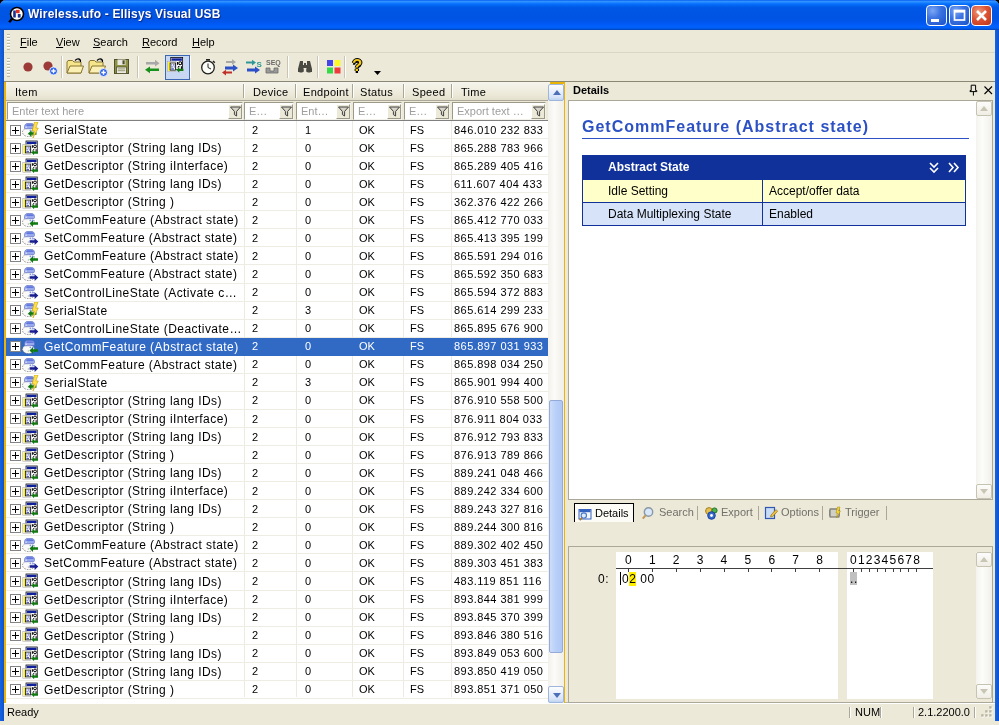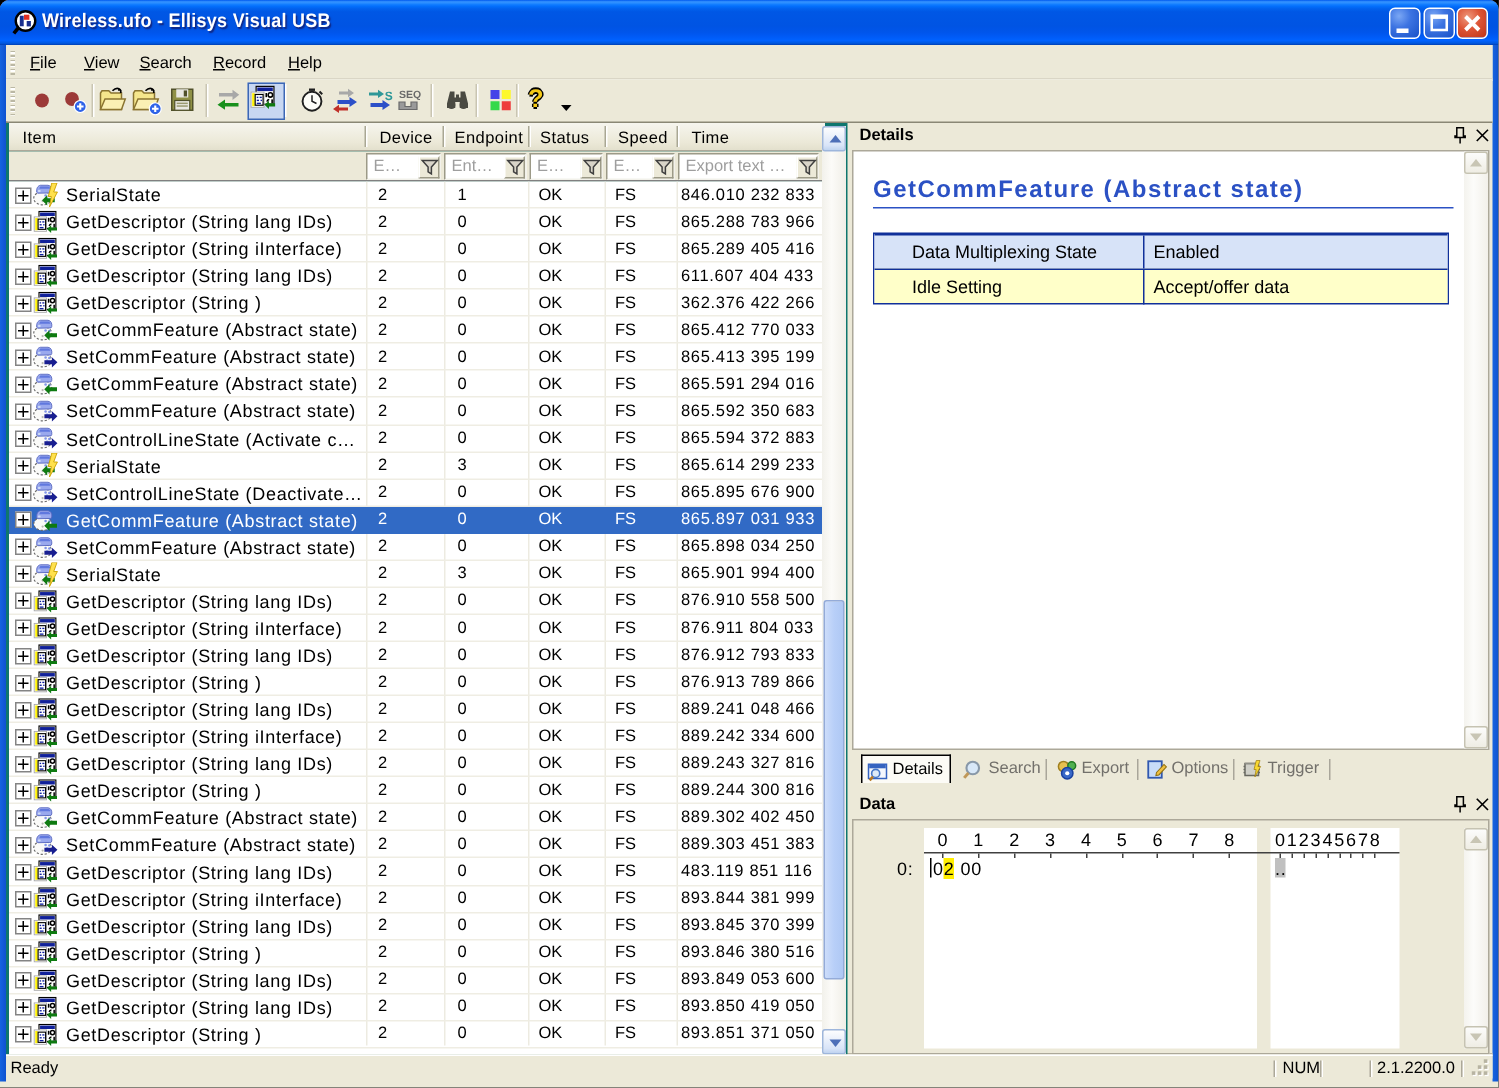--- a/index.html
+++ b/index.html
@@ -28,21 +28,21 @@
 #menubar{position:absolute;left:4px;top:30px;width:991px;height:23px;background:#ECE9D8}
 .grip{position:absolute;width:3px;background:repeating-linear-gradient(180deg,#BBB8A4 0,#BBB8A4 1px,#fff 1px,#fff 2px,#ECE9D8 2px,#ECE9D8 3px)}
 .menuitem{position:absolute;top:4px;height:16px;line-height:16px}
 .menuitem u{text-decoration:underline}
 #toolbar{position:absolute;left:4px;top:53px;width:991px;height:29px;background:#ECE9D8}
 .tsep{position:absolute;top:3px;width:1px;height:22px;background:#C9C5B2;box-shadow:1px 0 0 #fff}
 .ticon{position:absolute;top:5px}
 #tbtn-desc{position:absolute;left:161px;top:2px;width:25px;height:25px;
  background:#C8D7F2;border:1px solid #3C67B5}
 
-#lpane{position:absolute;left:4px;top:82px;width:561px;height:621px;background:#0f766e}
+#lpane{position:absolute;left:4px;top:82px;width:561px;height:621px;background:#eab308}
 #lhead{position:absolute;left:2px;top:0px;width:544px;height:19px;
  background:linear-gradient(180deg,#F6F5EE 0%,#ECE9D8 70%,#E3E0CD 100%);border-bottom:1px solid #ACA899}
 .hsep{position:absolute;top:2px;width:1px;height:14px;background:#A9A794;box-shadow:1px 0 0 #fff}
 .hlabel{position:absolute;top:3px;height:14px;line-height:14px;color:#000;letter-spacing:.3px}
 #lfilter{position:absolute;left:2px;top:19px;width:544px;height:20px;background:#ECE9D8;border-bottom:1px solid #808080}
 .fbox{position:absolute;top:1px;height:17.5px;background:#fff;
  border-top:1px solid #9C9A87;border-left:1px solid #9C9A87;
  border-bottom:1px solid #F2F1EA;border-right:1px solid #F2F1EA}
 .fbox .ph{position:absolute;left:4px;top:2px;color:#9E9E9E;white-space:nowrap;overflow:hidden}
 .fbtn{position:absolute;top:1px;width:14px;height:15px;background:#ECE9D8;
@@ -305,20 +305,26 @@
 <div class="hsep" style="left:397px"></div>
 <div class="hsep" style="left:445px"></div>
 <div class="hlabel" style="left:9px">Item</div>
 <div class="hlabel" style="left:247px">Device</div>
 <div class="hlabel" style="left:297px">Endpoint</div>
 <div class="hlabel" style="left:354px">Status</div>
 <div class="hlabel" style="left:406px">Speed</div>
 <div class="hlabel" style="left:455px">Time</div>
 </div>
 <div id="lfilter">
+<div class="fbox" style="left:1px;width:236px">
+            <div class="ph" style="width:216px">Enter text here</div>
+            <div class="fbtn" style="left:220px"><svg width="13" height="13">
+                <use href="#funnel"></use>
+              </svg></div>
+          </div>
 <div class="fbox" style="left:238px;width:50px">
             <div class="ph" style="width:30px">E…</div>
             <div class="fbtn" style="left:34px"><svg width="13" height="13">
                 <use href="#funnel"></use>
               </svg></div>
           </div>
 <div class="fbox" style="left:290px;width:55px">
             <div class="ph" style="width:35px">Ent…</div>
             <div class="fbtn" style="left:39px"><svg width="13" height="13">
                 <use href="#funnel"></use>
@@ -752,29 +758,38 @@
         <div class="pin" style="left:399px"><svg width="13" height="13">
             <use href="#pin"></use>
           </svg></div>
         <div class="px" style="left:415px"><svg width="13" height="13">
             <use href="#xg"></use>
           </svg></div>
       </div>
 <div id="details-body">
 <div id="dt-head">GetCommFeature (Abstract state)</div>
 <div id="dtable">
+<div class="dthead">
+            <div class="t">Abstract State</div>
+            <div style="position:absolute;left:345px;top:5px"><svg width="12" height="13">
+                <path d="M2 2 L6 6 L10 2 M2 7 L6 11 L10 7" stroke="#fff" stroke-width="1.6" fill="none"></path>
+              </svg></div>
+            <div style="position:absolute;left:364px;top:5px"><svg width="13" height="13">
+                <path d="M2 2 L6 6.5 L2 11 M7 2 L11 6.5 L7 11" stroke="#fff" stroke-width="1.6" fill="none"></path>
+              </svg></div>
+          </div>
+<div class="dtrow" style="background:#FFFFC9">
+            <div class="k">Idle Setting</div>
+            <div class="vl"></div>
+            <div class="v">Accept/offer data</div>
+          </div>
 <div class="dtrow" style="background:#D7E3F8">
             <div class="k">Data Multiplexing State</div>
             <div class="vl"></div>
             <div class="v">Enabled</div>
-          </div>
-<div class="dtrow" style="background:#FFFFC9">
-            <div class="k">Idle Setting</div>
-            <div class="vl"></div>
-            <div class="v">Accept/offer data</div>
           </div>
 </div>
 <div class="dsb" style="left:407px;top:0;height:398px"></div>
 <div class="dsbtn" style="left:407px;top:0"><svg width="14" height="13">
             <path d="M7 4 L11 9 L3 9 Z" fill="#C8C5B4"></path>
           </svg></div>
 <div class="dsbtn" style="left:407px;top:383px"><svg width="14" height="13">
             <path d="M7 9 L11 4 L3 4 Z" fill="#C8C5B4"></path>
           </svg></div>
 </div>
@@ -818,29 +833,20 @@
               <path d="M1 5 L2 5 M1 7 L2 7 M1 9 L2 9 M11 5 L12 5 M11 7 L12 7 M11 9 L12 9" stroke="#686860" stroke-width="1"></path>
               <path d="M9.5 1 L12 1 L10.6 5 L12.4 5 L8.6 12 L9.4 7 L8 7 Z" fill="#F8D830" stroke="#A08010" stroke-width="0.5"></path>
             </svg></div>
           <div class="lb">Trigger</div>
         </div>
 <div class="tabsep" style="left:129px"></div>
 <div class="tabsep" style="left:190px"></div>
 <div class="tabsep" style="left:254px"></div>
 <div class="tabsep" style="left:318px"></div>
 </div>
-<div class="ptitle" style="left:567px;top:528px;width:427px">
-        <div class="cap">Data</div>
-        <div class="pin" style="left:399px"><svg width="13" height="13">
-            <use href="#pin"></use>
-          </svg></div>
-        <div class="px" style="left:415px"><svg width="13" height="13">
-            <use href="#xg"></use>
-          </svg></div>
-      </div>
 <div id="data-body" class="mono">
 <div class="hexwhite" style="left:47px;top:5px;width:222px;height:147px"></div>
 <div class="hexwhite" style="left:278px;top:5px;width:86px;height:147px"></div>
 <div class="hexhdr" style="left:56.0px">0</div>
 <div class="tick" style="left:59.0px"></div>
 <div class="hexhdr" style="left:79.9px">1</div>
 <div class="tick" style="left:82.9px"></div>
 <div class="hexhdr" style="left:103.8px">2</div>
 <div class="tick" style="left:106.8px"></div>
 <div class="hexhdr" style="left:127.7px">3</div>

